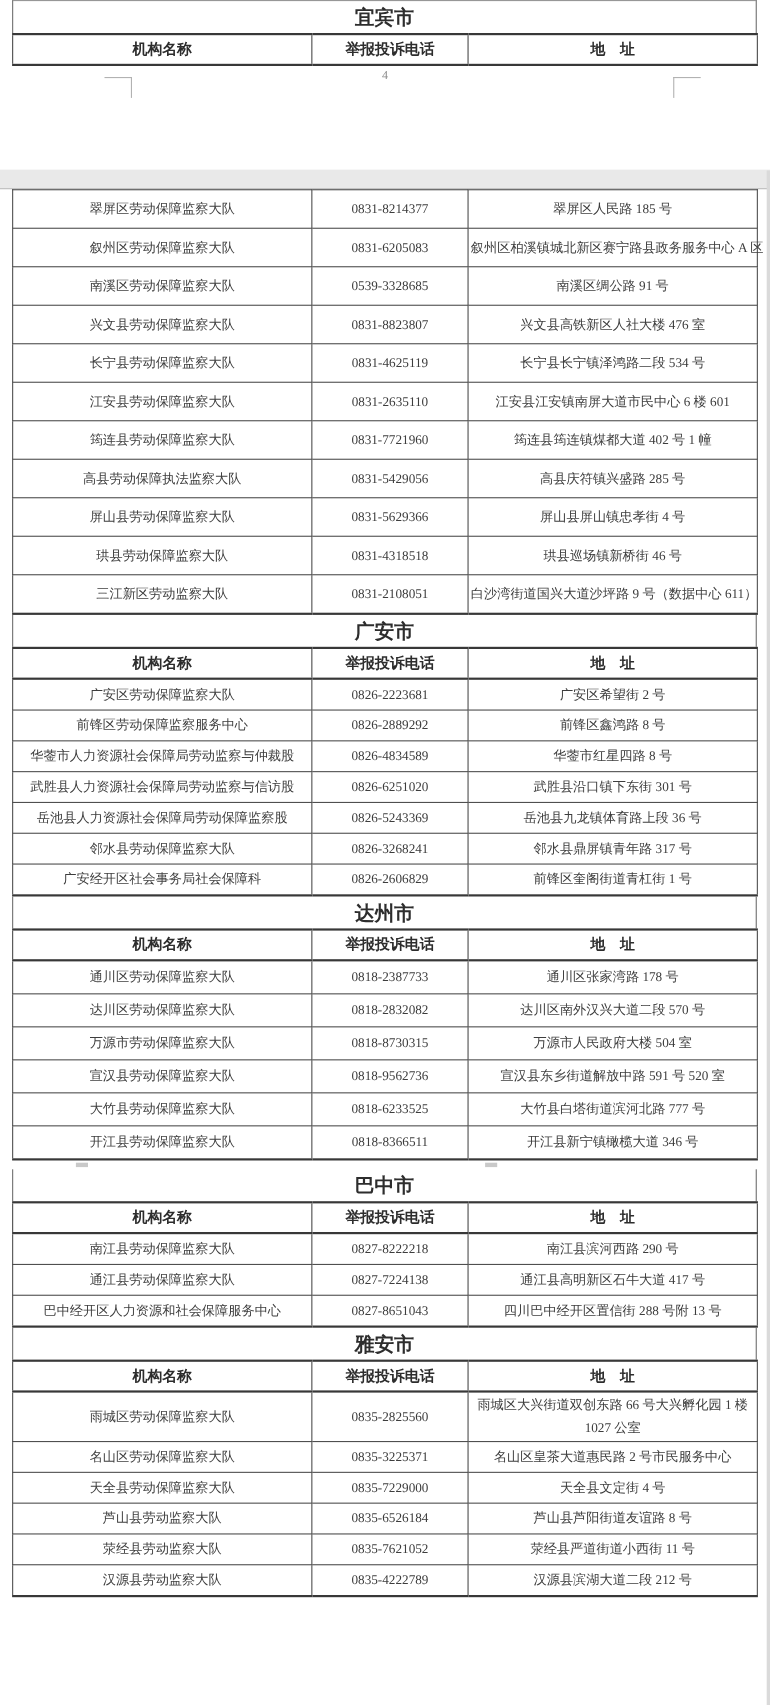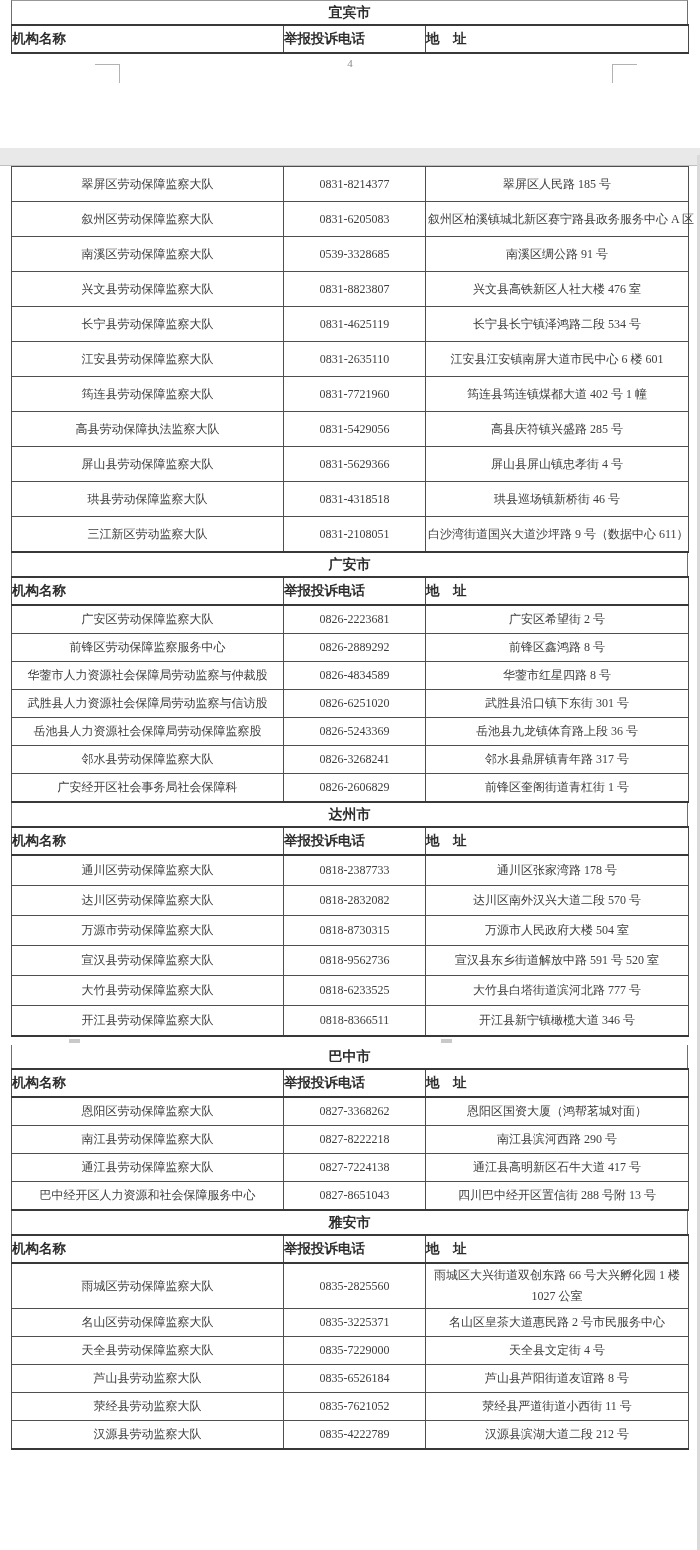--- a/index.html
+++ b/index.html
@@ -2,29 +2,29 @@
 <html><head>
 <meta charset="utf-8">
 <style>
   html,body{margin:0;padding:0;background:#fff;}
   .doc{
     position:relative;width:700px;height:1550px;overflow:hidden;background:#fff;
     font-family:"Liberation Serif","DejaVu Serif",serif;color:#3d3d3d;
   }
   .city{
     width:675px;margin-left:11px;text-align:center;font-weight:bold;
-    font-size:14px;color:#2d2d2d;padding:3px 0 2px;
+    font-size:18px;color:#2d2d2d;padding:3px 0 2px;
     border-left:1px solid #6f6f6f;border-right:1px solid #6f6f6f;
   }
   .city.first{border-top:1px solid #979797;}
   table{border-collapse:collapse;table-layout:fixed;width:677px;margin-left:11px;}
   col.c0{width:272px;}col.c1{width:142px;}col.c2{width:263px;}
   th{
     border:1px solid #4a4a4a;border-top:2px solid #383838;border-bottom:2px solid #383838;
-    font-size:13.5px;font-weight:bold;color:#2d2d2d;padding:4px 0;text-align:left;
+    font-size:13.5px;font-weight:bold;color:#2d2d2d;padding:4px 0;text-align:center;
   }
   td{
     border:1px solid #4f4f4f;font-size:12px;text-align:center;
     padding:1px 2px;overflow:visible;line-height:1.35;
   }
   td.c2{white-space:nowrap;}
   td.c2.wrap{white-space:normal;line-height:1.75;}
   table.tbl tr:last-child td{border-bottom:2px solid #383838;}
   .s0 td{height:32px;}
   .s1 td{height:25px;}
@@ -250,25 +250,20 @@
       </colgroup>
     <tbody>
         <tr>
       <th>机构名称</th>
       <th>举报投诉电话</th>
       <th>地　址</th>
     </tr>
     </tbody>
       <tbody>
         <tr>
-          <td class="c0">恩阳区劳动保障监察大队</td>
-          <td class="c1">0827-3368262</td>
-          <td class="c2">恩阳区国资大厦（鸿帮茗城对面）</td>
-        </tr>
-        <tr>
           <td class="c0">南江县劳动保障监察大队</td>
           <td class="c1">0827-8222218</td>
           <td class="c2">南江县滨河西路 290 号</td>
         </tr>
         <tr>
           <td class="c0">通江县劳动保障监察大队</td>
           <td class="c1">0827-7224138</td>
           <td class="c2">通江县高明新区石牛大道 417 号</td>
         </tr>
         <tr>

